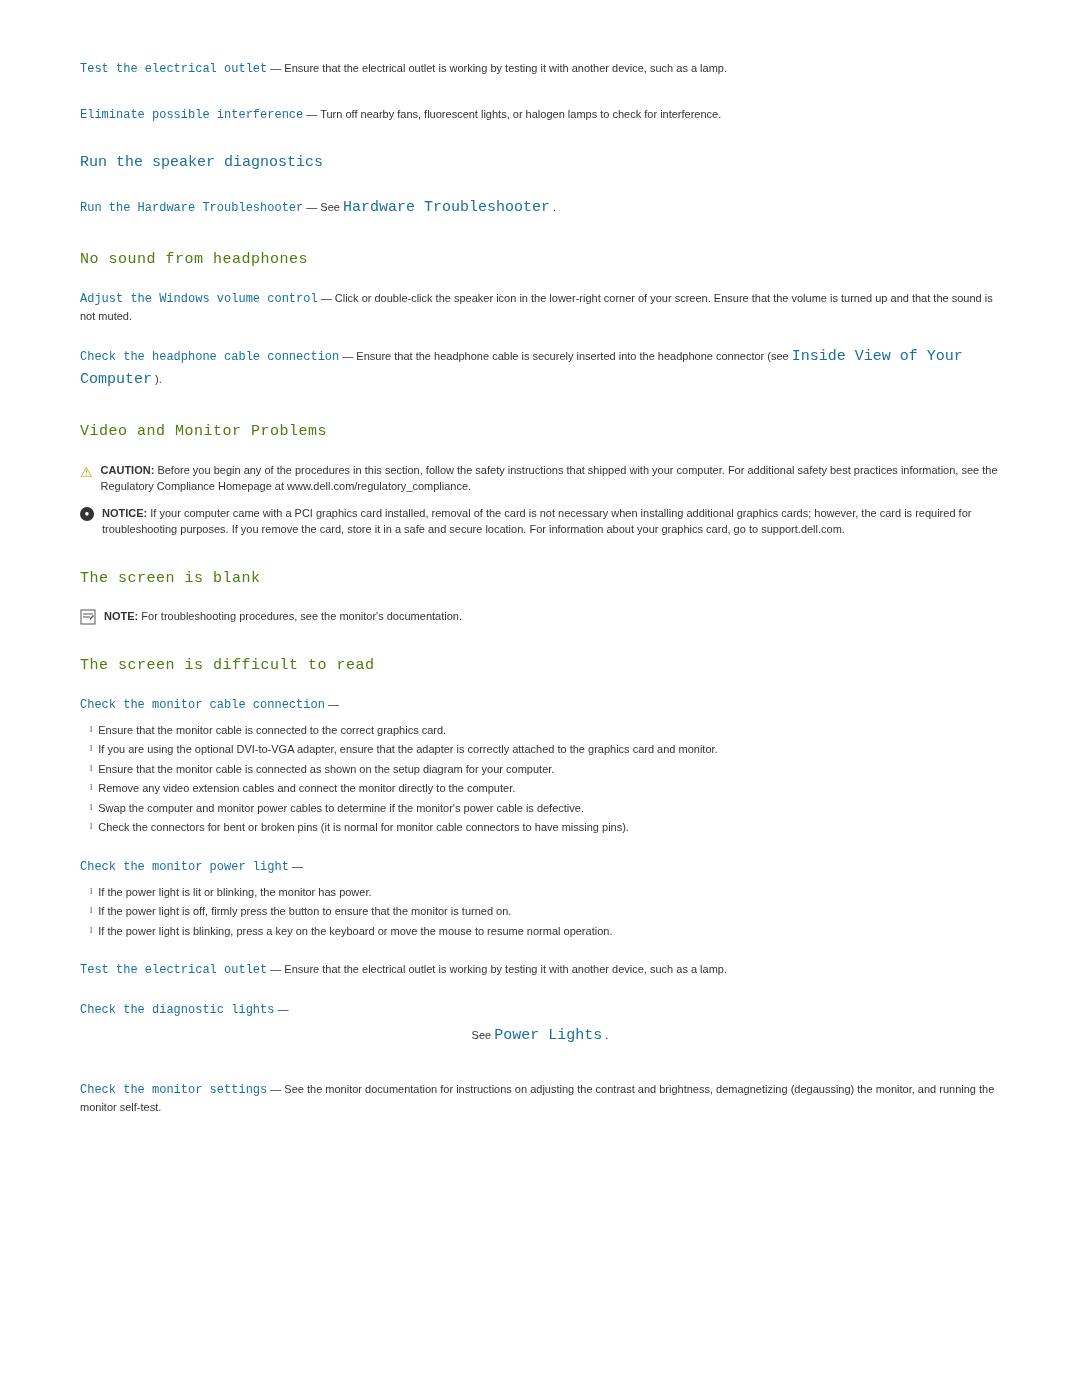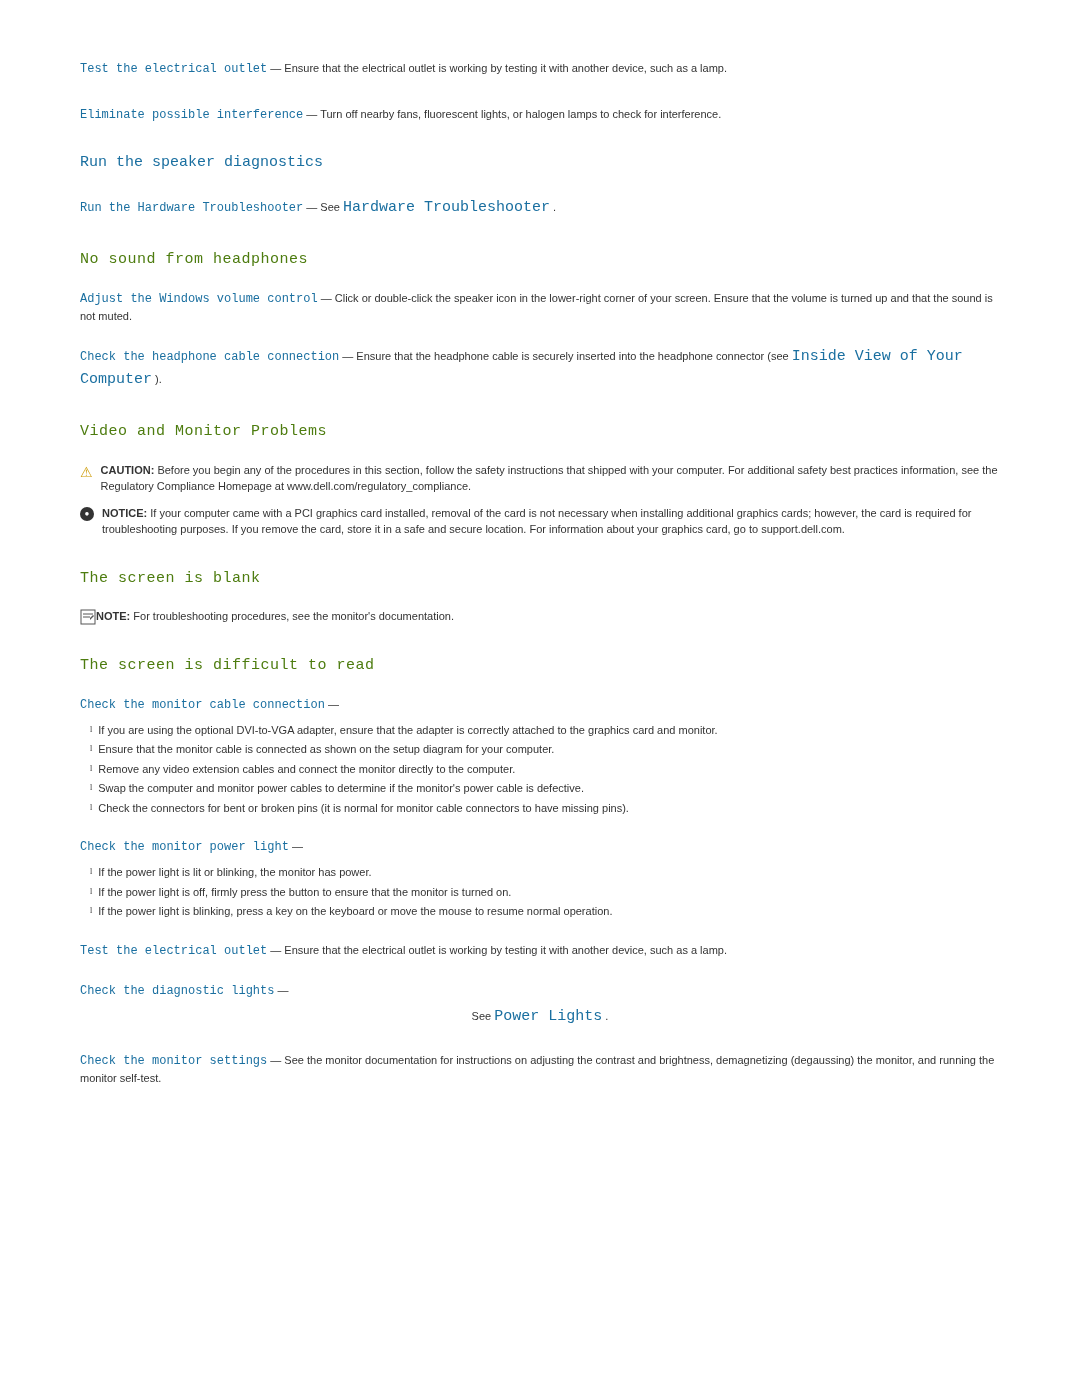--- a/index.html
+++ b/index.html
@@ -60,20 +60,21 @@
       justify-content: center;
       color: white;
       font-size: 8px;
       font-weight: bold;
       flex-shrink: 0;
       margin-top: 2px;
     }
     .note-icon-block {
       display: flex;
       align-items: flex-start;
+      gap: 8px;
       margin-bottom: 6px;
     }
     .note-pencil {
       width: 16px;
       height: 16px;
       flex-shrink: 0;
       margin-top: 1px;
     }
     .bullet-list {
       list-style: none;
@@ -171,20 +172,21 @@
     </div>
   </div>
 
   <div class="subsection">
     <h3 class="section-title">The screen is difficult to read</h3>
 
     <div class="item-block" style="margin-top:16px;">
       <span class="item-label">Check the monitor cable connection</span>
       <span class="item-desc"> —</span>
       <ul class="bullet-list">
+        <li>Ensure that the monitor cable is connected to the correct graphics card.</li>
         <li>If you are using the optional DVI-to-VGA adapter, ensure that the adapter is correctly attached to the graphics card and monitor.</li>
         <li>Ensure that the monitor cable is connected as shown on the setup diagram for your computer.</li>
         <li>Remove any video extension cables and connect the monitor directly to the computer.</li>
         <li>Swap the computer and monitor power cables to determine if the monitor's power cable is defective.</li>
         <li>Check the connectors for bent or broken pins (it is normal for monitor cable connectors to have missing pins).</li>
       </ul>
     </div>
 
     <div class="item-block" style="margin-top:16px;">
       <span class="item-label">Check the monitor power light</span>
@@ -204,19 +206,19 @@
     <div class="item-block" style="margin-top:20px;">
       <span class="item-label">Check the diagnostic lights</span>
       <span class="item-desc"> —</span>
       <div style="margin-top:6px;text-align:center;">
         <span class="item-desc">See </span>
         <a class="link-style">Power Lights</a>
         <span class="item-desc">.</span>
       </div>
     </div>
 
-    <div class="item-block" style="margin-top:24px;">
+    <div class="item-block" style="margin-top:33px;">
       <span class="item-label">Check the monitor settings</span>
       <span class="item-desc"> — See the monitor documentation for instructions on adjusting the contrast and brightness, demagnetizing (degaussing) the monitor, and running the monitor self-test.</span>
     </div>
 
   </div>
 </div>
 
 </body></html>

